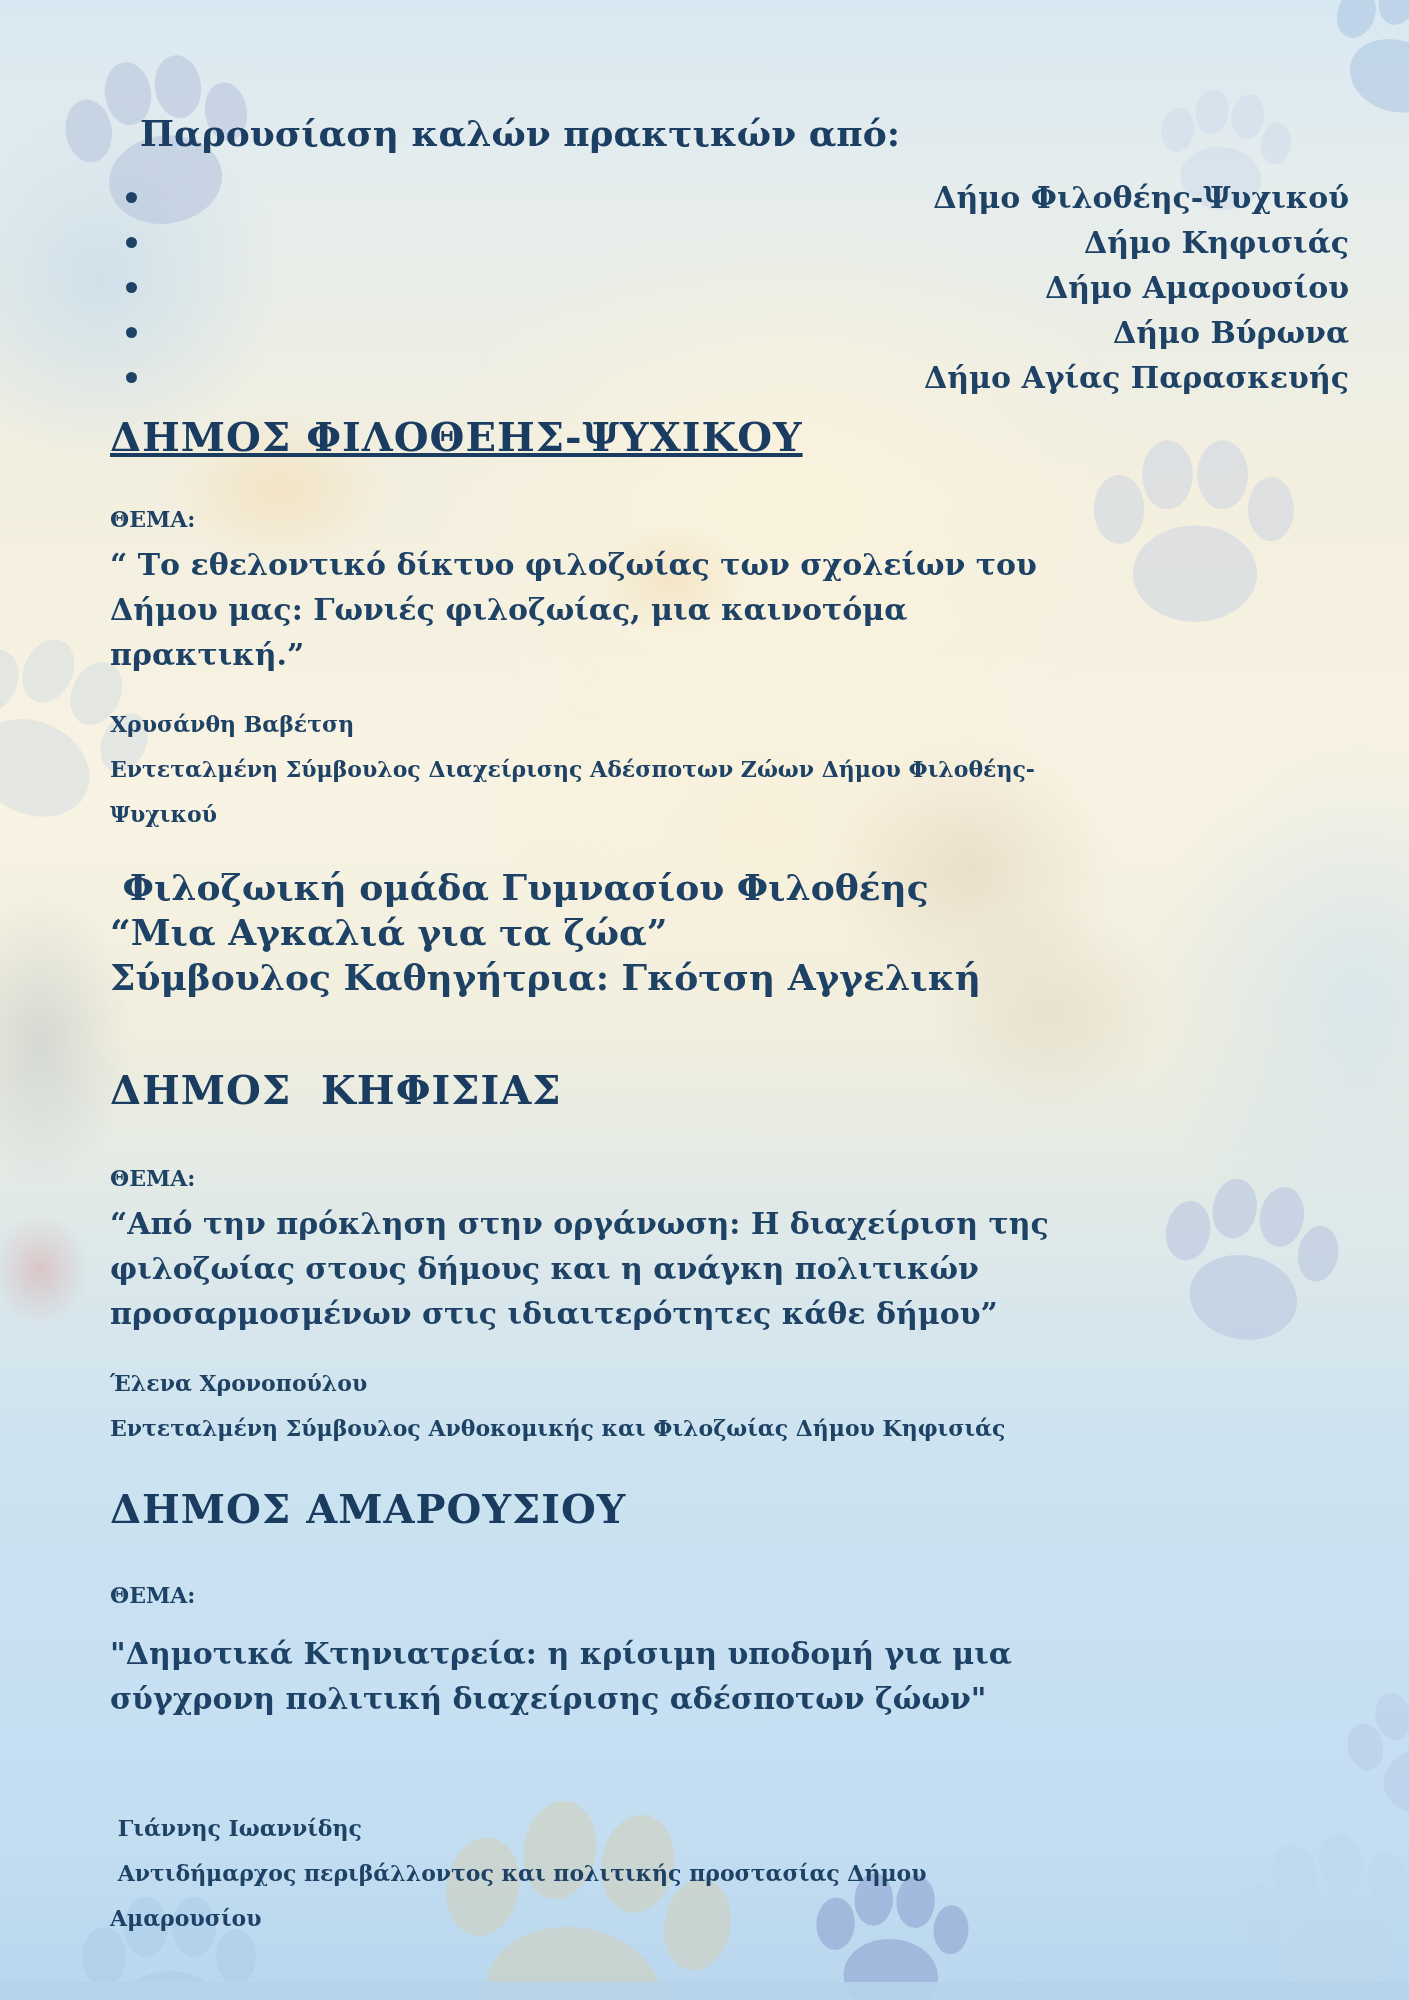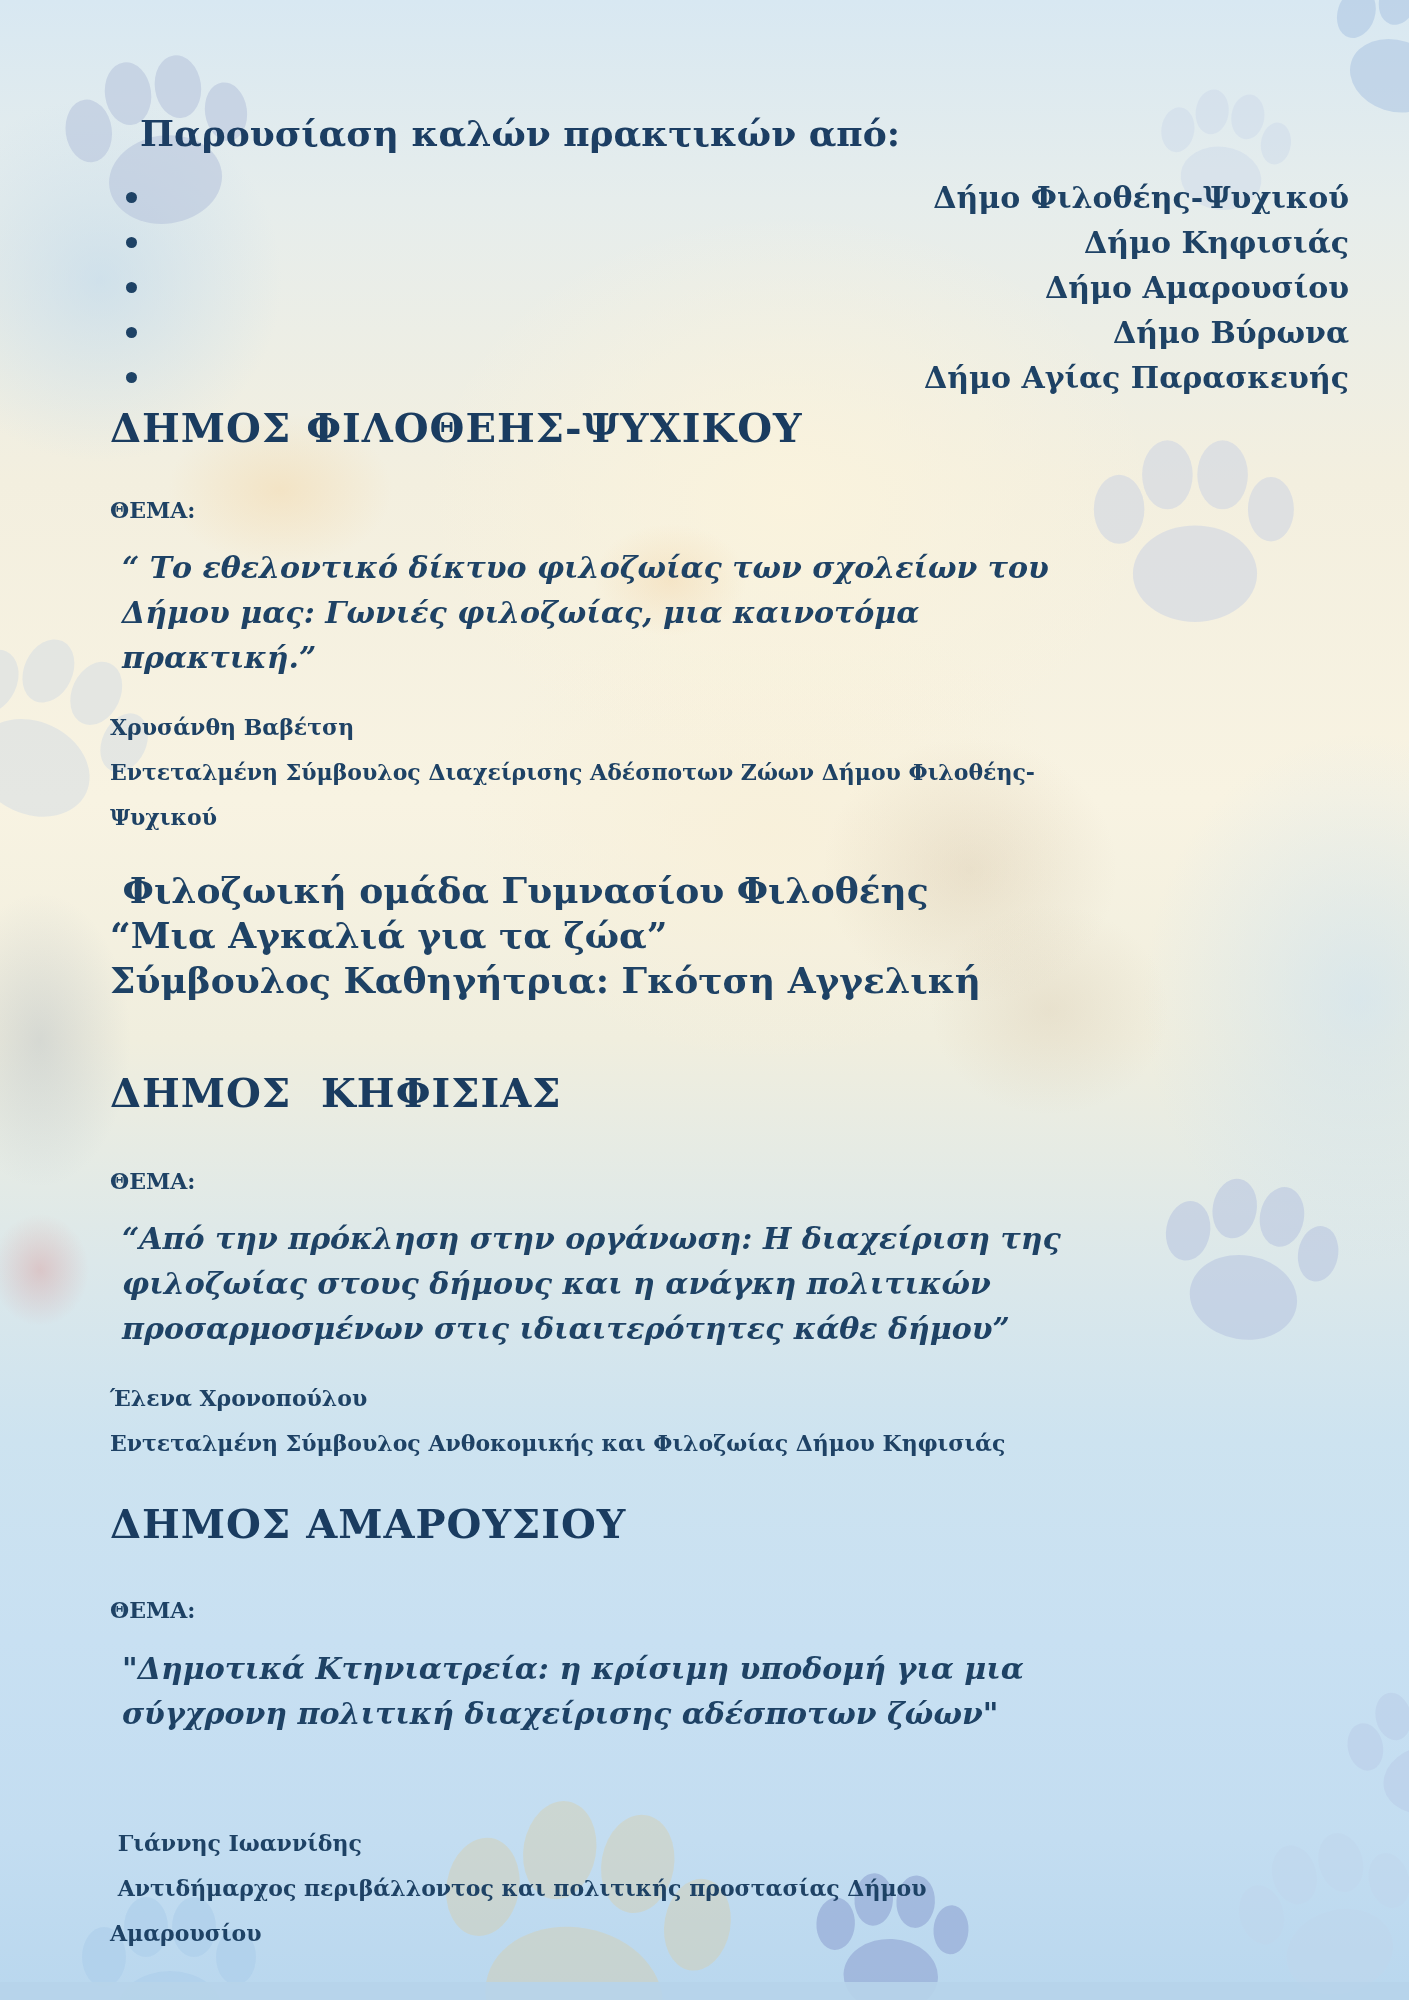--- a/index.html
+++ b/index.html
@@ -85,35 +85,34 @@
     width:11px;height:11px;border-radius:50%;
     background:#1e4265;
   }
   .section-heading{
     margin:0;
     font-size:40px;line-height:44px;
     letter-spacing:1px;
     color:#1a3c60;
     white-space:pre-wrap;
   }
-  .s1 .section-heading{margin-top:6px;}
+  .s1 .section-heading{margin-top:15px;text-decoration:underline;}
   .s2 .section-heading{margin-top:68px;}
   .s3 .section-heading{margin-top:36px;}
   .theme-label{
     margin:0;font-size:22px;line-height:45px;
     white-space:pre-wrap;
   }
   .s1 .theme-label{margin-top:38px;}
   .s2 .theme-label{margin-top:44px;}
   .s3 .theme-label{margin-top:42px;}
   .theme-text{
-    margin:12px;max-width:970px;
+    margin:0;max-width:970px;
     font-size:30px;line-height:45px;
     white-space:pre-wrap;
-    font-style:italic;
   }
   .s3 .theme-text{margin-top:13px;}
   .speaker-block{margin-top:25px;}
   .s3 .speaker-block{margin-top:85px;}
   .speaker-name,.speaker-role{
     margin:0;max-width:970px;
     font-size:22px;line-height:45px;
     white-space:pre-wrap;
   }
   .group-block{margin-top:28px;}

